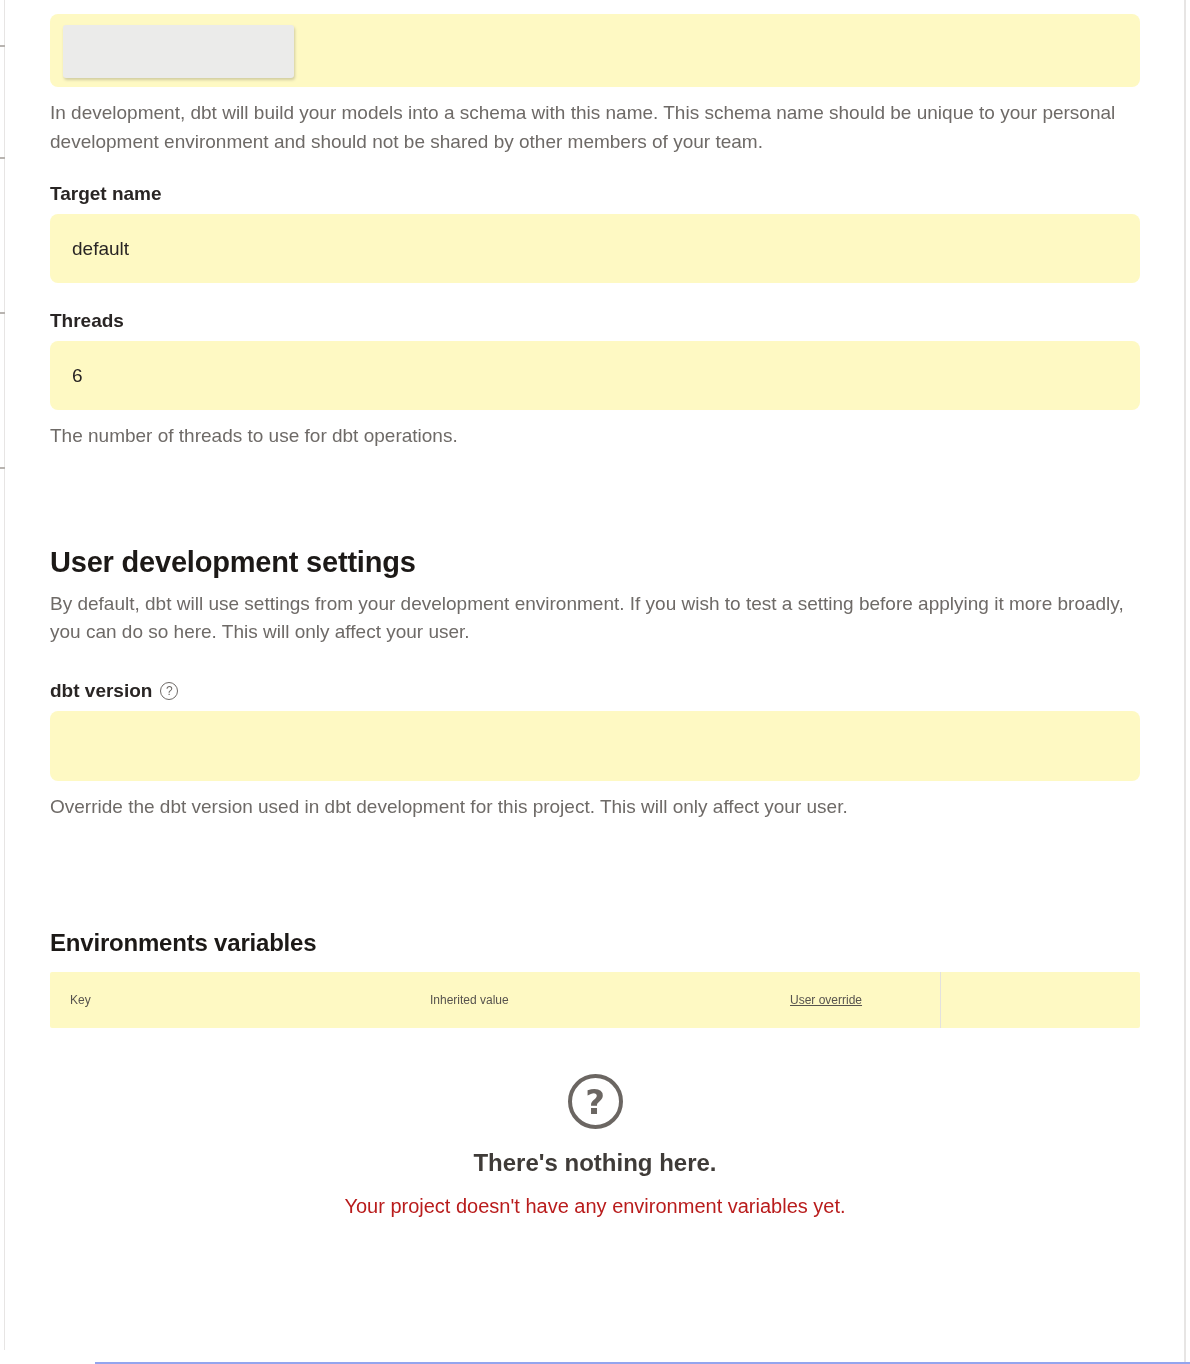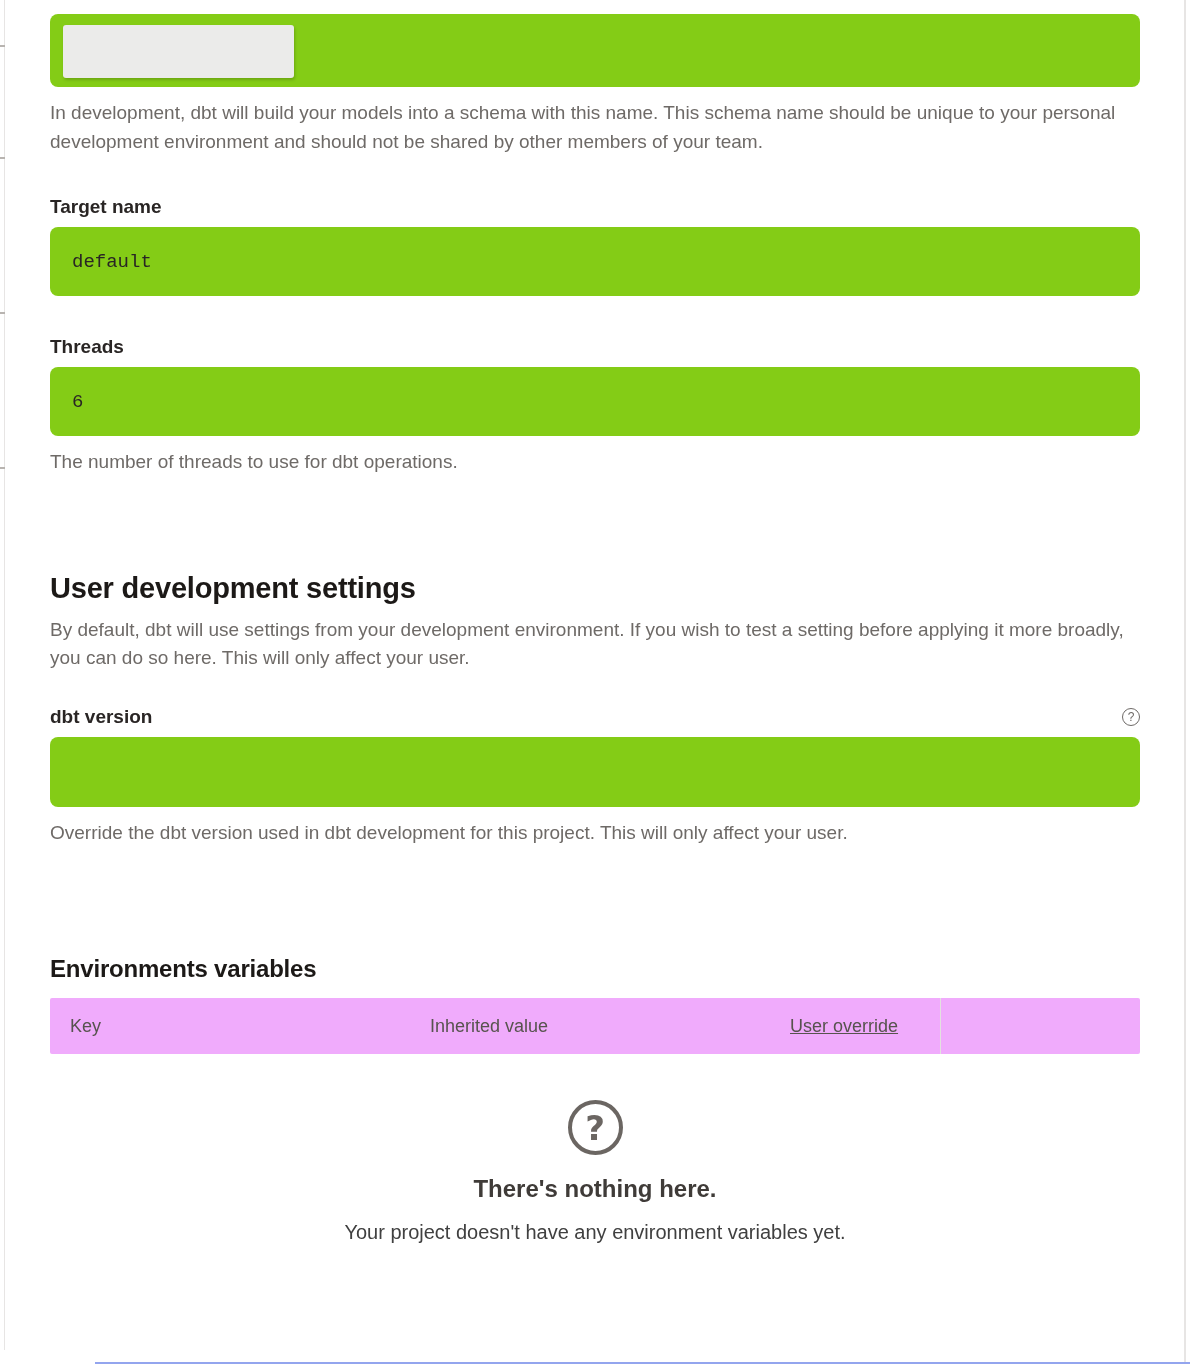--- a/index.html
+++ b/index.html
@@ -30,71 +30,71 @@
 
   .content {
     position: absolute; left: 50px; top: 14px; width: 1090px;
   }
 
   .field-label {
     font-size: 19px; font-weight: 600; color: #292524;
     margin-bottom: 9px; display: flex; align-items: center; gap: 8px;
   }
   .input, .input-box {
-    width: 100%; background: #84cc16; border: none; border-radius: 8px;
-    font-family: Liberation Mono, monospace;
+    width: 100%; background: #fef9c3; border: none; border-radius: 8px;
+    font-family: Liberation Sans, sans-serif;
     font-size: 19px; color: #292524; padding: 0 22px;
     display: block; outline: none;
   }
   input.input { height: 69px; }
   .input-box { position: relative; }
   .help-text {
     font-size: 19px; line-height: 29px; color: #6e6a67; margin-top: 11px;
   }
 
   .schema-box { height: 73px; }
   .skeleton {
     position: absolute; left: 13px; top: 11px; width: 231px; height: 53px;
     background: #ebebea; border-radius: 3px;
     box-shadow: 1px 2px 3px rgba(0,0,0,0.18);
   }
   .dbtver-box { height: 70px; }
 
-  .gap-sm { margin-top: 40px; }
+  .gap-sm { margin-top: 27px; }
 
   .section-title-lg {
     font-size: 29px; font-weight: 700; color: #1c1917;
     margin-top: 96px; letter-spacing: -0.2px;
   }
   .section-title-md {
     font-size: 24px; font-weight: 700; color: #1c1917;
     margin-top: 108px; letter-spacing: -0.2px;
   }
   .section-desc {
     font-size: 19px; line-height: 28px; color: #6e6a67; margin-top: 11px;
   }
-  .label-row { margin-top: 34px; justify-content: space-between; }
+  .label-row { margin-top: 34px; }
 
   .help-icon {
     width: 18px; height: 18px; border: 1.4px solid #6e6a67; border-radius: 50%;
     color: #6e6a67; font-size: 12px; font-weight: 400;
     display: inline-flex; align-items: center; justify-content: center;
     cursor: pointer; flex: none;
   }
 
   .inline-link {
     color: #1c1917; text-decoration: underline; text-underline-offset: 3px;
     cursor: pointer;
   }
 
   .env-table { margin-top: 15px; }
   .env-table-header {
     display: flex; align-items: center; height: 56px;
-    background: #f0abfc; border-radius: 2px;
-    font-size: 18px; color: #57534e;
+    background: #fef9c3; border-radius: 2px;
+    font-size: 12px; color: #57534e;
   }
   .th { padding-left: 20px; }
   .th-key { width: 360px; }
   .th-inherited { width: 360px; }
   .th-override { width: 170px; text-decoration: underline; }
   .th-actions {
     flex: 1; align-self: stretch; border-left: 1px solid #e3e1df;
   }
 
   .empty-state { text-align: center; margin-top: 46px; }
@@ -102,21 +102,21 @@
     width: 55px; height: 55px; margin: 0 auto;
     border: 4px solid #6b6662; border-radius: 50%;
     display: flex; align-items: center; justify-content: center;
     color: #6b6662; font-size: 34px; font-weight: 600;
     font-family: "DejaVu Sans", sans-serif;
   }
   .empty-title {
     margin-top: 20px; font-size: 24px; font-weight: 600; color: #3f3b38;
   }
   .empty-subtitle {
-    margin-top: 18px; font-size: 20px; color: #404040;
+    margin-top: 18px; font-size: 20px; color: #b91c1c;
   }
 </style>
 </head>
 <body>
 
 <div class="edge-left">
   <span class="tick" style="top:45px"></span>
   <span class="tick" style="top:157px"></span>
   <span class="tick" style="top:312px"></span>
   <span class="tick" style="top:467px"></span>

